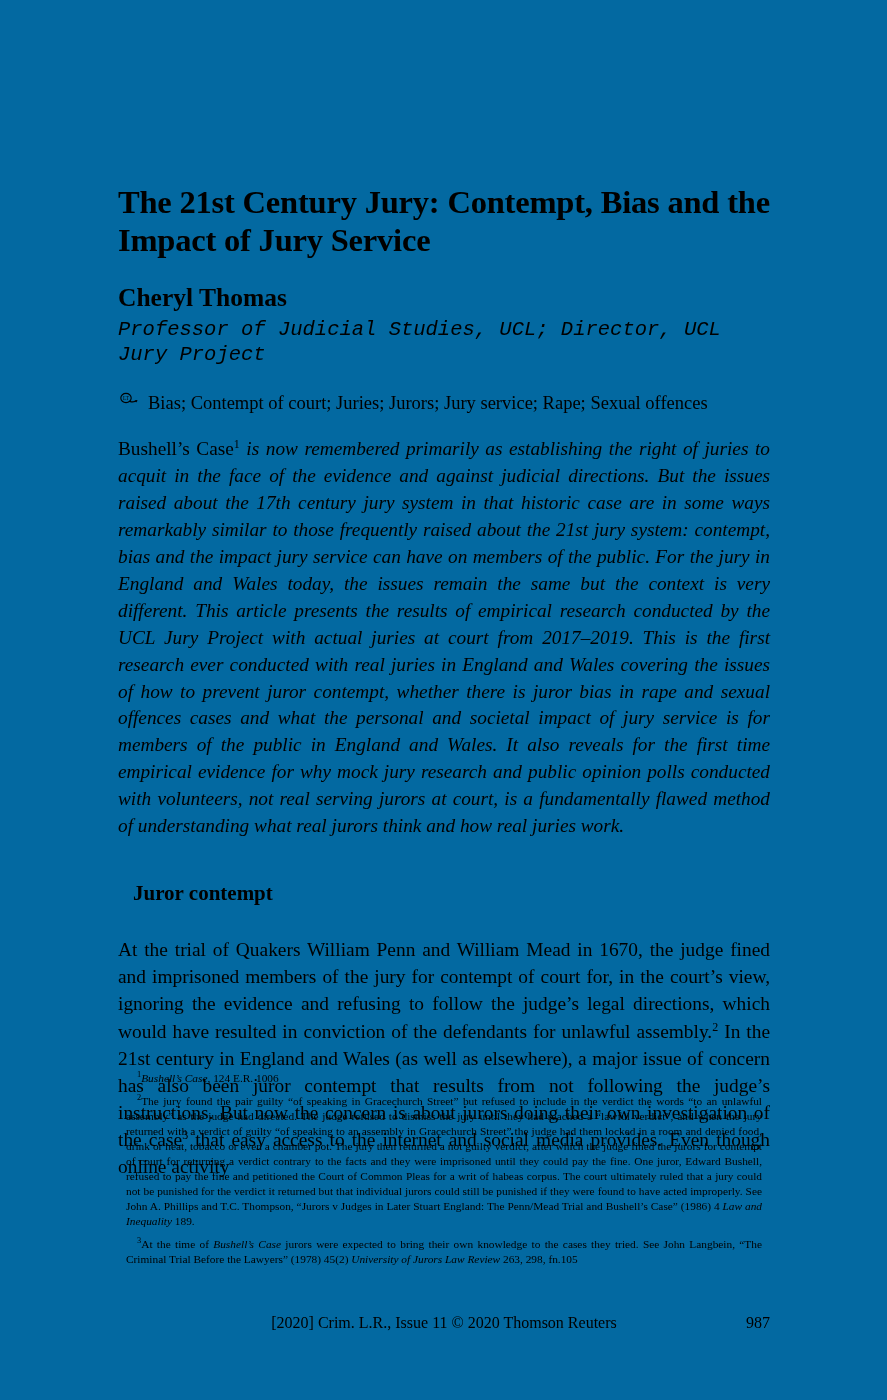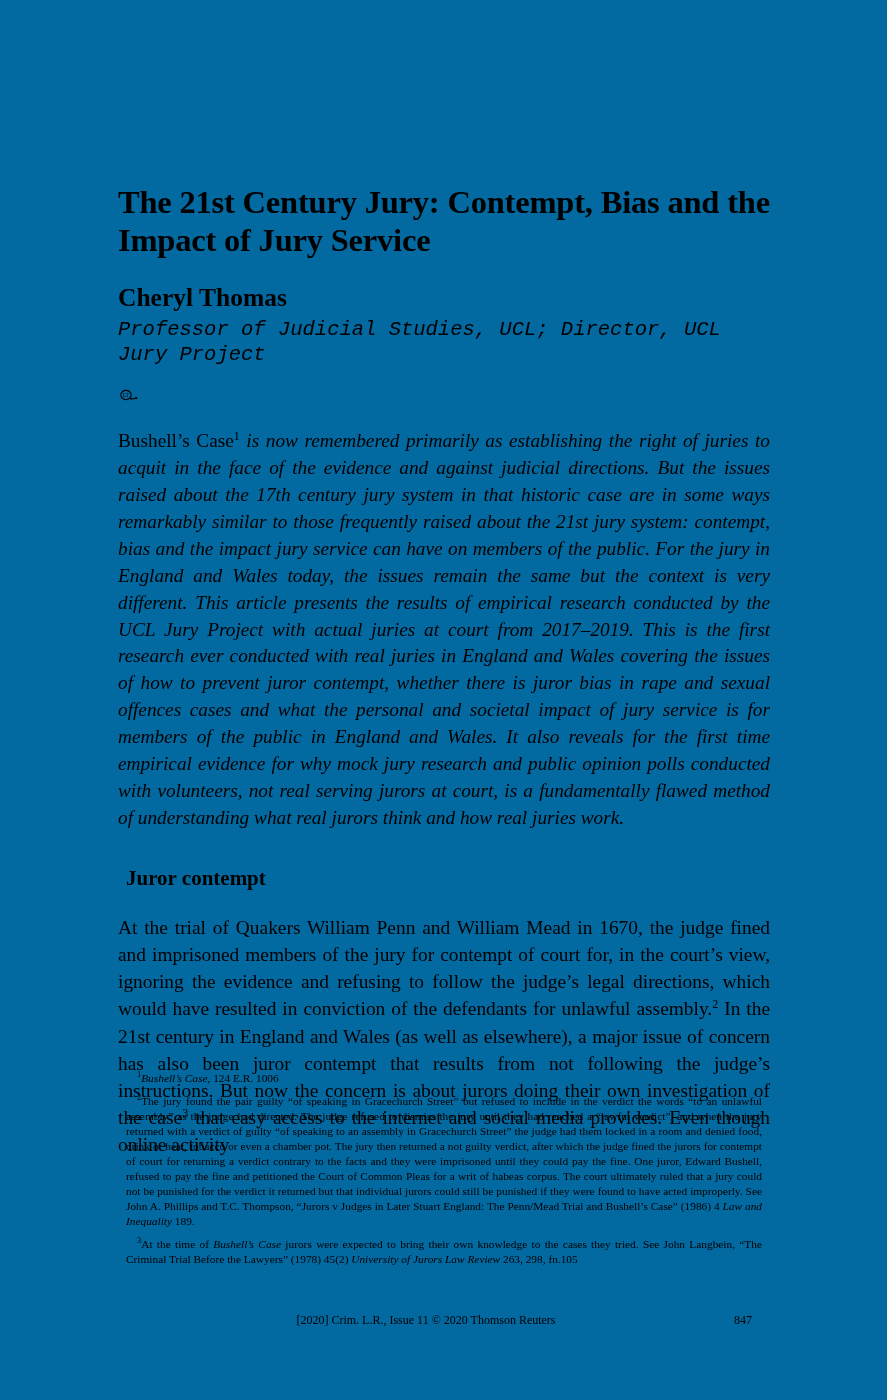--- a/index.html
+++ b/index.html
@@ -98,21 +98,21 @@
   }
   sup.fn-ref {
     font-size: 0.62em;
     vertical-align: super;
     line-height: 0;
     font-style: normal;
   }
 
   
   .section-heading {
-    margin: 8px;
+    margin: 15px;
     padding-top: 26px;
     font-size: 21px;
     font-weight: bold;
     line-height: 1.2;
   }
 
   
   .body-para {
     margin: 0;
     padding-top: 15px;
@@ -142,24 +142,24 @@
   .footnote sup {
     font-size: 0.74em;
     vertical-align: super;
     line-height: 0;
   }
   .footnote .ital { font-style: italic; }
 
   
   .page-footer {
     position: absolute;
-    left: 100px;
+    left: 118px;
     top: 1313px;
     width: 652px;
-    font-size: 12px;
+    font-size: 16px;
     line-height: 1.2;
   }
   .footer-inner {
     position: relative;
     display: block;
     text-align: center;
   }
   .footer-citation {
     display: inline-block;
   }
@@ -184,20 +184,21 @@
 
     <div class="keywords-row">
       <span class="keywords-icon">
         <svg viewBox="0 0 22 14" width="22" height="14" aria-hidden="true">
           <ellipse cx="8" cy="6" rx="5.2" ry="4.6" fill="none" stroke="#000" stroke-width="1.1"></ellipse>
           <text x="8" y="8.2" font-size="5.2" text-anchor="middle" font-family="Liberation Serif, serif">LT</text>
           <path d="M11.5 9.2 C14 10.4 16.6 10.2 19.2 8.6" fill="none" stroke="#000" stroke-width="1.2"></path>
           <path d="M19.4 8.4 L16.4 8.2 L18.2 10.4 Z" fill="#000"></path>
         </svg>
       </span>
+      <span class="keywords-text">Bias; Contempt of court; Juries; Jurors; Jury service; Rape; Sexual offences</span>
     </div>
 
     <p class="abstract"><span class="roman">Bushell’s Case</span><sup class="fn-ref">1</sup><span> is now remembered primarily as establishing the right of juries to acquit in the face of the evidence and against judicial directions. But the issues raised about the 17th century jury system in that historic case are in some ways remarkably similar to those frequently raised about the 21st jury system: contempt, bias and the impact jury service can have on members of the public. For the jury in England and Wales today, the issues remain the same but the context is very different. This article presents the results of empirical research conducted by the UCL Jury Project with actual juries at court from 2017–2019. This is the first research ever conducted with real juries in England and Wales covering the issues of how to prevent juror contempt, whether there is juror bias in rape and sexual offences cases and what the personal and societal impact of jury service is for members of the public in England and Wales. It also reveals for the first time empirical evidence for why mock jury research and public opinion polls conducted with volunteers, not real serving jurors at court, is a fundamentally flawed method of understanding what real jurors think and how real juries work.</span></p>
 
     <h2 class="section-heading">Juror contempt</h2>
 
     <p class="body-para"><span>At the trial of Quakers William Penn and William Mead in 1670, the judge fined and imprisoned members of the jury for contempt of court for, in the court’s view, ignoring the evidence and refusing to follow the judge’s legal directions, which would have resulted in conviction of the defendants for unlawful assembly.</span><sup class="fn-ref">2</sup><span> In the 21st century in England and Wales (as well as elsewhere), a major issue of concern has also been juror contempt that results from not following the judge’s instructions. But now the concern is about jurors doing their own investigation of the case</span><sup class="fn-ref">3</sup><span> that easy access to the internet and social media provides. Even though online activity</span></p>
 
   </div>
 
@@ -207,17 +208,17 @@
 
     <p class="footnote"><sup>2</sup><span>The jury found the pair guilty “of speaking in Gracechurch Street” but refused to include in the verdict the words “to an unlawful assembly” as the judge had directed. The judge refused to dismiss the jury until they had reached a “lawful verdict”, and when the jury returned with a verdict of guilty “of speaking to an assembly in Gracechurch Street” the judge had them locked in a room and denied food, drink or heat, tobacco or even a chamber pot. The jury then returned a not guilty verdict, after which the judge fined the jurors for contempt of court for returning a verdict contrary to the facts and they were imprisoned until they could pay the fine. One juror, Edward Bushell, refused to pay the fine and petitioned the Court of Common Pleas for a writ of habeas corpus. The court ultimately ruled that a jury could not be punished for the verdict it returned but that individual jurors could still be punished if they were found to have acted improperly. See John A. Phillips and T.C. Thompson, “Jurors v Judges in Later Stuart England: The Penn/Mead Trial and Bushell’s Case” (1986) 4 </span><span class="ital">Law and Inequality</span><span> 189.</span></p>
 
     <p class="footnote"><sup>3</sup><span>At the time of </span><span class="ital">Bushell’s Case</span><span> jurors were expected to bring their own knowledge to the cases they tried. See John Langbein, “The Criminal Trial Before the Lawyers” (1978) 45(2) </span><span class="ital">University of Jurors Law Review</span><span> 263, 298, fn.105</span></p>
 
   </div>
 
   <div class="page-footer">
     <span class="footer-inner">
       <span class="footer-citation">[2020] Crim. L.R., Issue 11 © 2020 Thomson Reuters</span>
-      <span class="footer-pagenum">847</span>
+      <span class="footer-pagenum">987</span>
     </span>
   </div>
 
 </div>
 
 </body></html>

